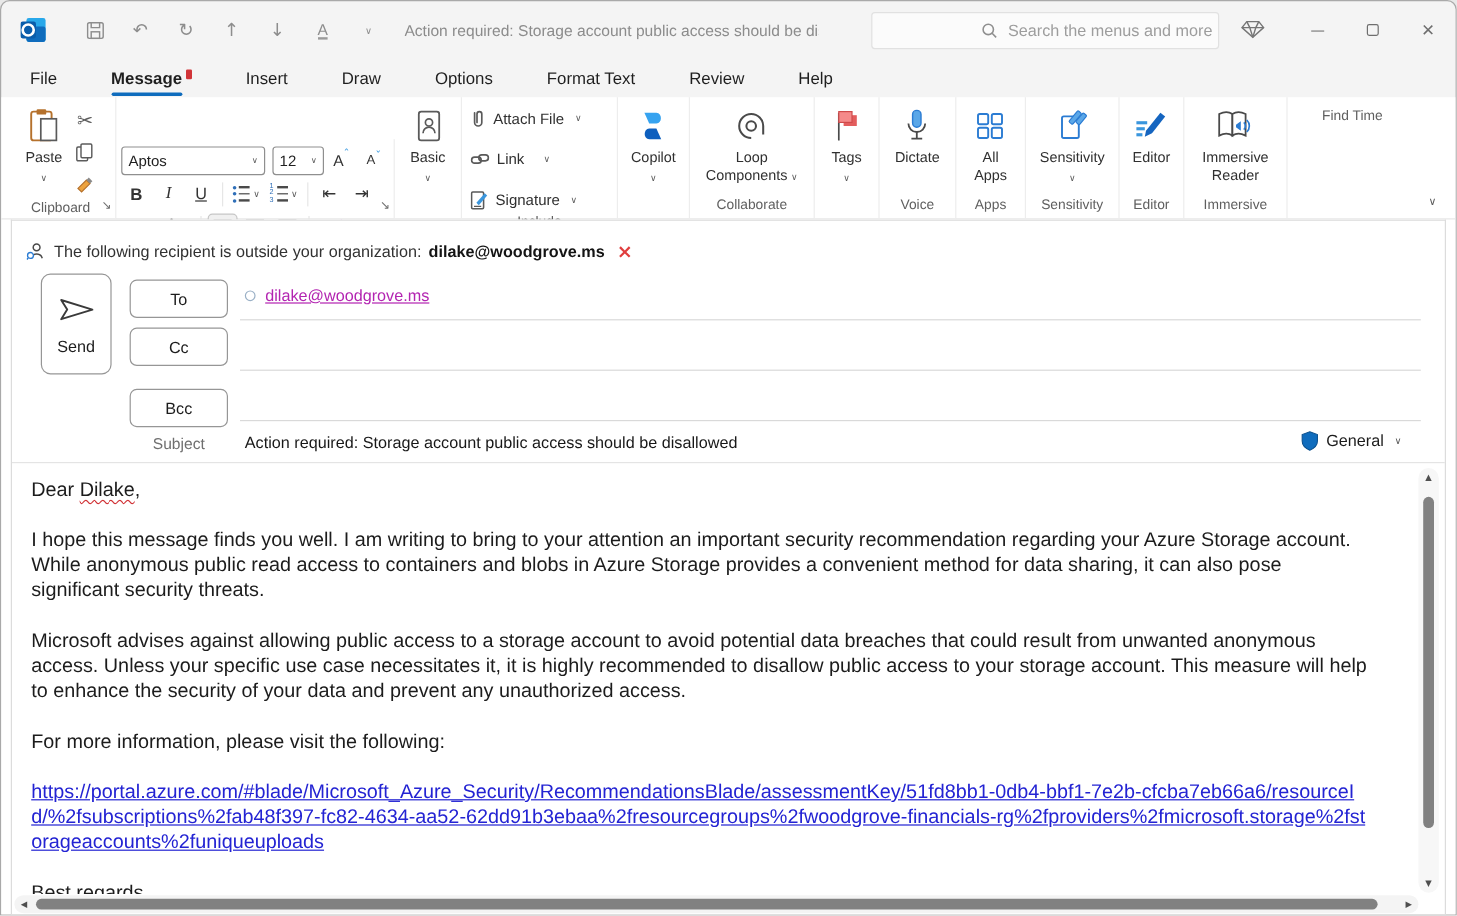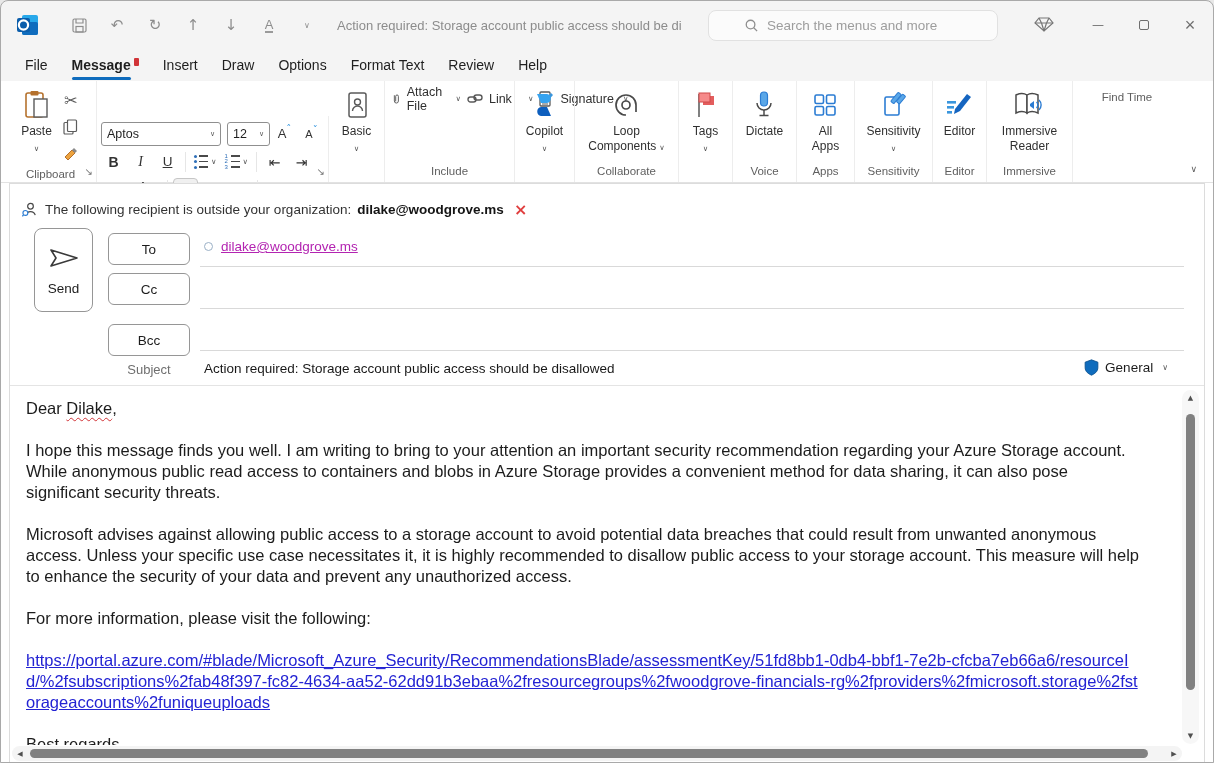--- a/index.html
+++ b/index.html
@@ -7,29 +7,29 @@
   .glyph { font-family:"DejaVu Sans",sans-serif; }
   .window { position:relative; width:1214px; height:763px; background:#f4f4f4; border:1px solid #a9a9a9; border-radius:8px 8px 0 0; overflow:hidden; }
 
   
   .titlebar { position:absolute; top:0; left:0; right:0; height:48px; display:flex; align-items:center; padding-left:16px; }
   .qat { display:flex; align-items:center; gap:14px; margin-left:28px; color:#8d8d8d; }
   .qat .qbtn { width:24px; height:24px; display:flex; align-items:center; justify-content:center; font-size:15px; }
   .qat .a-under { font-size:13px; border-bottom:2px solid #9a9a9a; line-height:13px; }
   .qat .qchev { font-size:8px; }
   .tb-title { margin-left:18px; font-size:13px; color:#8c8c8c; white-space:nowrap; overflow:hidden; max-width:345px; }
-  .searchbox { position:absolute; left:707px; top:9px; width:290px; height:31px; background:#fbfbfb; border:1px solid #e1e1e1; border-radius:8px; display:flex; align-items:center; gap:8px; padding-left:35px; }
+  .searchbox { position:absolute; left:725px; top:9px; width:290px; height:31px; background:#fbfbfb; border:1px solid #e1e1e1; border-radius:3px; display:flex; align-items:center; gap:8px; padding-left:90px; }
   .searchbox span { color:#9d9d9d; font-size:13.5px; }
   .gem { position:absolute; left:1032px; top:12px; width:24px; height:24px; color:#767676; }
   .winctl { position:absolute; right:0; top:0; height:48px; display:flex; }
   .winctl .wbtn { width:46px; height:48px; display:flex; align-items:center; justify-content:center; color:#6e6e6e; font-size:15px; }
   .maxsq { width:10px; height:10px; border:1.2px solid #6e6e6e; border-radius:2px; }
 
   
-  .menubar { position:absolute; top:48px; left:0; right:0; height:32px; display:flex; align-items:center; gap:24px; padding-left:24px; font-size:14px; color:#1f1f1f; }
+  .menubar { position:absolute; top:48px; left:0; right:0; height:32px; display:flex; align-items:center; gap:45px; padding-left:24px; font-size:14px; color:#1f1f1f; }
   .mitem { position:relative; display:flex; align-items:flex-start; }
   .mitem.active { font-weight:700; }
   .mitem.active::after { content:""; position:absolute; left:0; right:8px; bottom:-7px; height:2.6px; background:#0f6cbd; border-radius:2px; }
   .tabbadge { width:5px; height:8px; background:#d13438; margin-left:3px; margin-top:1px; border-radius:1px; }
 
   
   .ribbon { position:absolute; top:80px; left:0; right:0; height:102px; background:#fff; border-bottom:1px solid #e2e2e2; display:flex; padding:0 4px; }
   .rgroup { display:flex; flex-direction:column; border-right:1px solid #ededed; padding:5px 5px 0 5px; position:relative; }
   .rgc { flex:1; display:flex; align-items:flex-start; justify-content:center; gap:2px; }
   .rgl { height:22px; font-size:11.5px; color:#5f5f5f; display:flex; align-items:center; justify-content:center; white-space:nowrap; }
@@ -58,21 +58,21 @@
   .listicon .bar { width:9px; height:1.6px; background:#4a4a4a; }
   .numicon .num { font-size:6px; color:#2f6fb8; width:4px; line-height:3px; }
   .aicolor { display:flex; flex-direction:column; align-items:center; line-height:12px; }
   .aicolor .ltr { font-size:12.5px; color:#333; }
   .ubar { width:15px; height:3.5px; border-radius:1px; margin-top:1px; }
   .alico { display:flex; flex-direction:column; gap:2.4px; width:15px; }
   .alico i { display:block; height:1.7px; background:#4a4a4a; }
   .clrA { position:relative; font-size:12.5px; color:#333; }
   .clrA .dmd { position:absolute; right:-8px; top:1px; width:7px; height:7px; background:#c05ad1; transform:rotate(45deg); border-radius:1px; }
   .inc-row { display:flex; align-items:center; gap:6px; height:25px; font-size:12.5px; color:#303030; padding:0 2px; }
-  .incg { display:flex; gap:2px; justify-content:flex-end; }
+  .incg { display:flex; flex-direction:column; gap:9px; justify-content:flex-end; }
 
   
   .contentbg { position:absolute; top:182px; left:0; right:0; bottom:0; background:#fff; }
   .compose { position:absolute; top:182px; left:8px; right:8px; bottom:0; background:#fff; border:1px solid #dcdcdc; border-bottom:none; }
   .warnrow { position:absolute; top:14px; left:12px; height:22px; display:flex; align-items:center; gap:6px; font-size:13.5px; color:#323232; }
   .warnrow b { color:#141414; }
   .dismiss { color:#e03e3e; font-size:16px; font-weight:700; margin-left:4px; cursor:default; }
   .sendbtn { position:absolute; top:44px; left:24px; width:59px; height:84px; border:1.5px solid #969696; border-radius:8px; display:flex; flex-direction:column; align-items:center; justify-content:center; gap:10px; font-size:13.5px; color:#1c1c1c; background:#fff; }
   .fieldbtn { position:absolute; left:98px; width:82px; height:32px; border:1px solid #969696; border-radius:6px; display:flex; align-items:center; justify-content:center; font-size:13.5px; color:#1c1c1c; background:#fff; }
   .fline { position:absolute; left:190px; right:20px; height:1px; background:#d9d9d9; }

